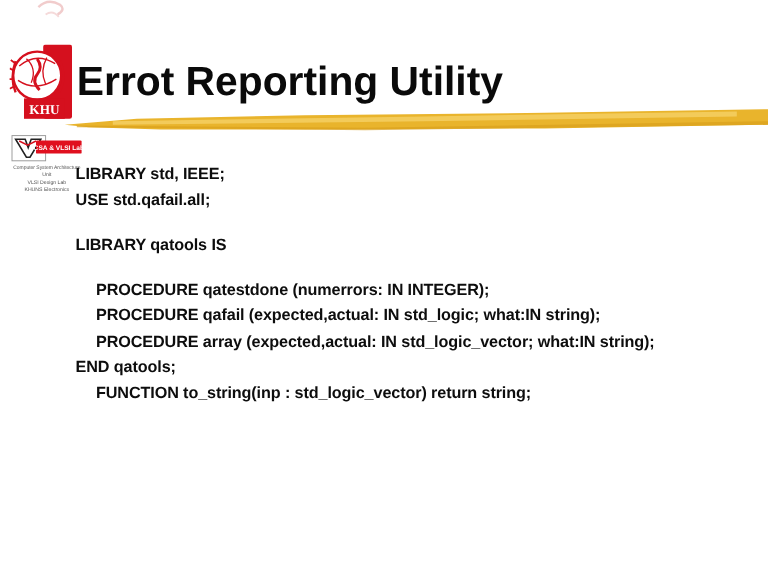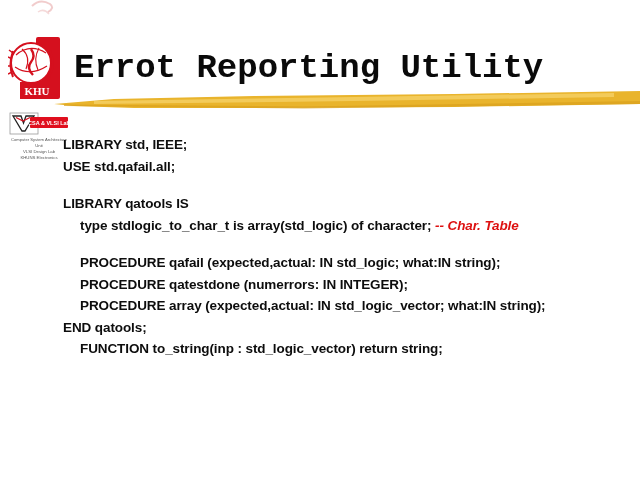--- a/index.html
+++ b/index.html
@@ -1,22 +1,22 @@
 <!DOCTYPE html>
 <html><head>
 <meta charset="utf-8">
 <style>
   html,body { margin:0; padding:0; background:#888; }
   .slide {
     position:relative; width:640px; height:480px; background:#ffffff;
     overflow:hidden; font-family:"Liberation Sans", sans-serif;
   }
   .title {
-    position:absolute; left:74px; top:48px;
-    font-family:Liberation Mono, monospace; font-weight:bold;
+    position:absolute; left:64px; top:48px;
+    font-family:Liberation Sans, sans-serif; font-weight:bold;
     font-size:34px; line-height:40px; color:#0a0a0a; white-space:nowrap;
   }
   .gold-stroke { position:absolute; left:54px; top:88px; }
   .khu-logo   { position:absolute; left:8px;  top:37px; }
   .lab-logo   { position:absolute; left:6px;  top:111px; }
   .faint-swirl{ position:absolute; left:24px; top:0px; }
   .code-block {
     position:absolute; left:63px; top:134px; width:565px;
     color:#0d0d0d; font-weight:bold; font-size:13.5px; letter-spacing:-0.1px;
   }
@@ -70,22 +70,21 @@
     <text x="33" y="36" font-size="4.3" fill="#555555" text-anchor="middle">Unit</text>
     <text x="33" y="42" font-size="4.3" fill="#555555" text-anchor="middle">VLSI Design Lab</text>
     <text x="33" y="48" font-size="4.3" fill="#555555" text-anchor="middle">KHUNS Electronics</text>
   </svg>
 
   <div class="code-block">
       <div class="code-line"><span>LIBRARY std, IEEE;</span></div>
       <div class="code-line"><span>USE std.qafail.all;</span></div>
       <div class="code-blank"></div>
       <div class="code-line"><span>LIBRARY qatools IS</span></div>
-      <div class="code-line ind"><span>type stdlogic_to_char_t is array(std_logic) of character; </span><span class="red-comment">-- Char. Table</span></div>
       <div class="code-blank"></div>
+      <div class="code-line ind"><span>PROCEDURE qatestdone (numerrors: IN INTEGER);</span></div>
       <div class="code-line ind"><span>PROCEDURE qafail (expected,actual: IN std_logic; what:IN string);</span></div>
-      <div class="code-line ind"><span>PROCEDURE qatestdone (numerrors: IN INTEGER);</span></div>
       <div class="code-line ind"><span>PROCEDURE array (expected,actual: IN std_logic_vector; what:IN string);</span></div>
       <div class="code-line"><span>END qatools;</span></div>
       <div class="code-line ind"><span>FUNCTION to_string(inp : std_logic_vector) return string;</span></div>
     </div>
 
 </div>
 
 </body></html>

